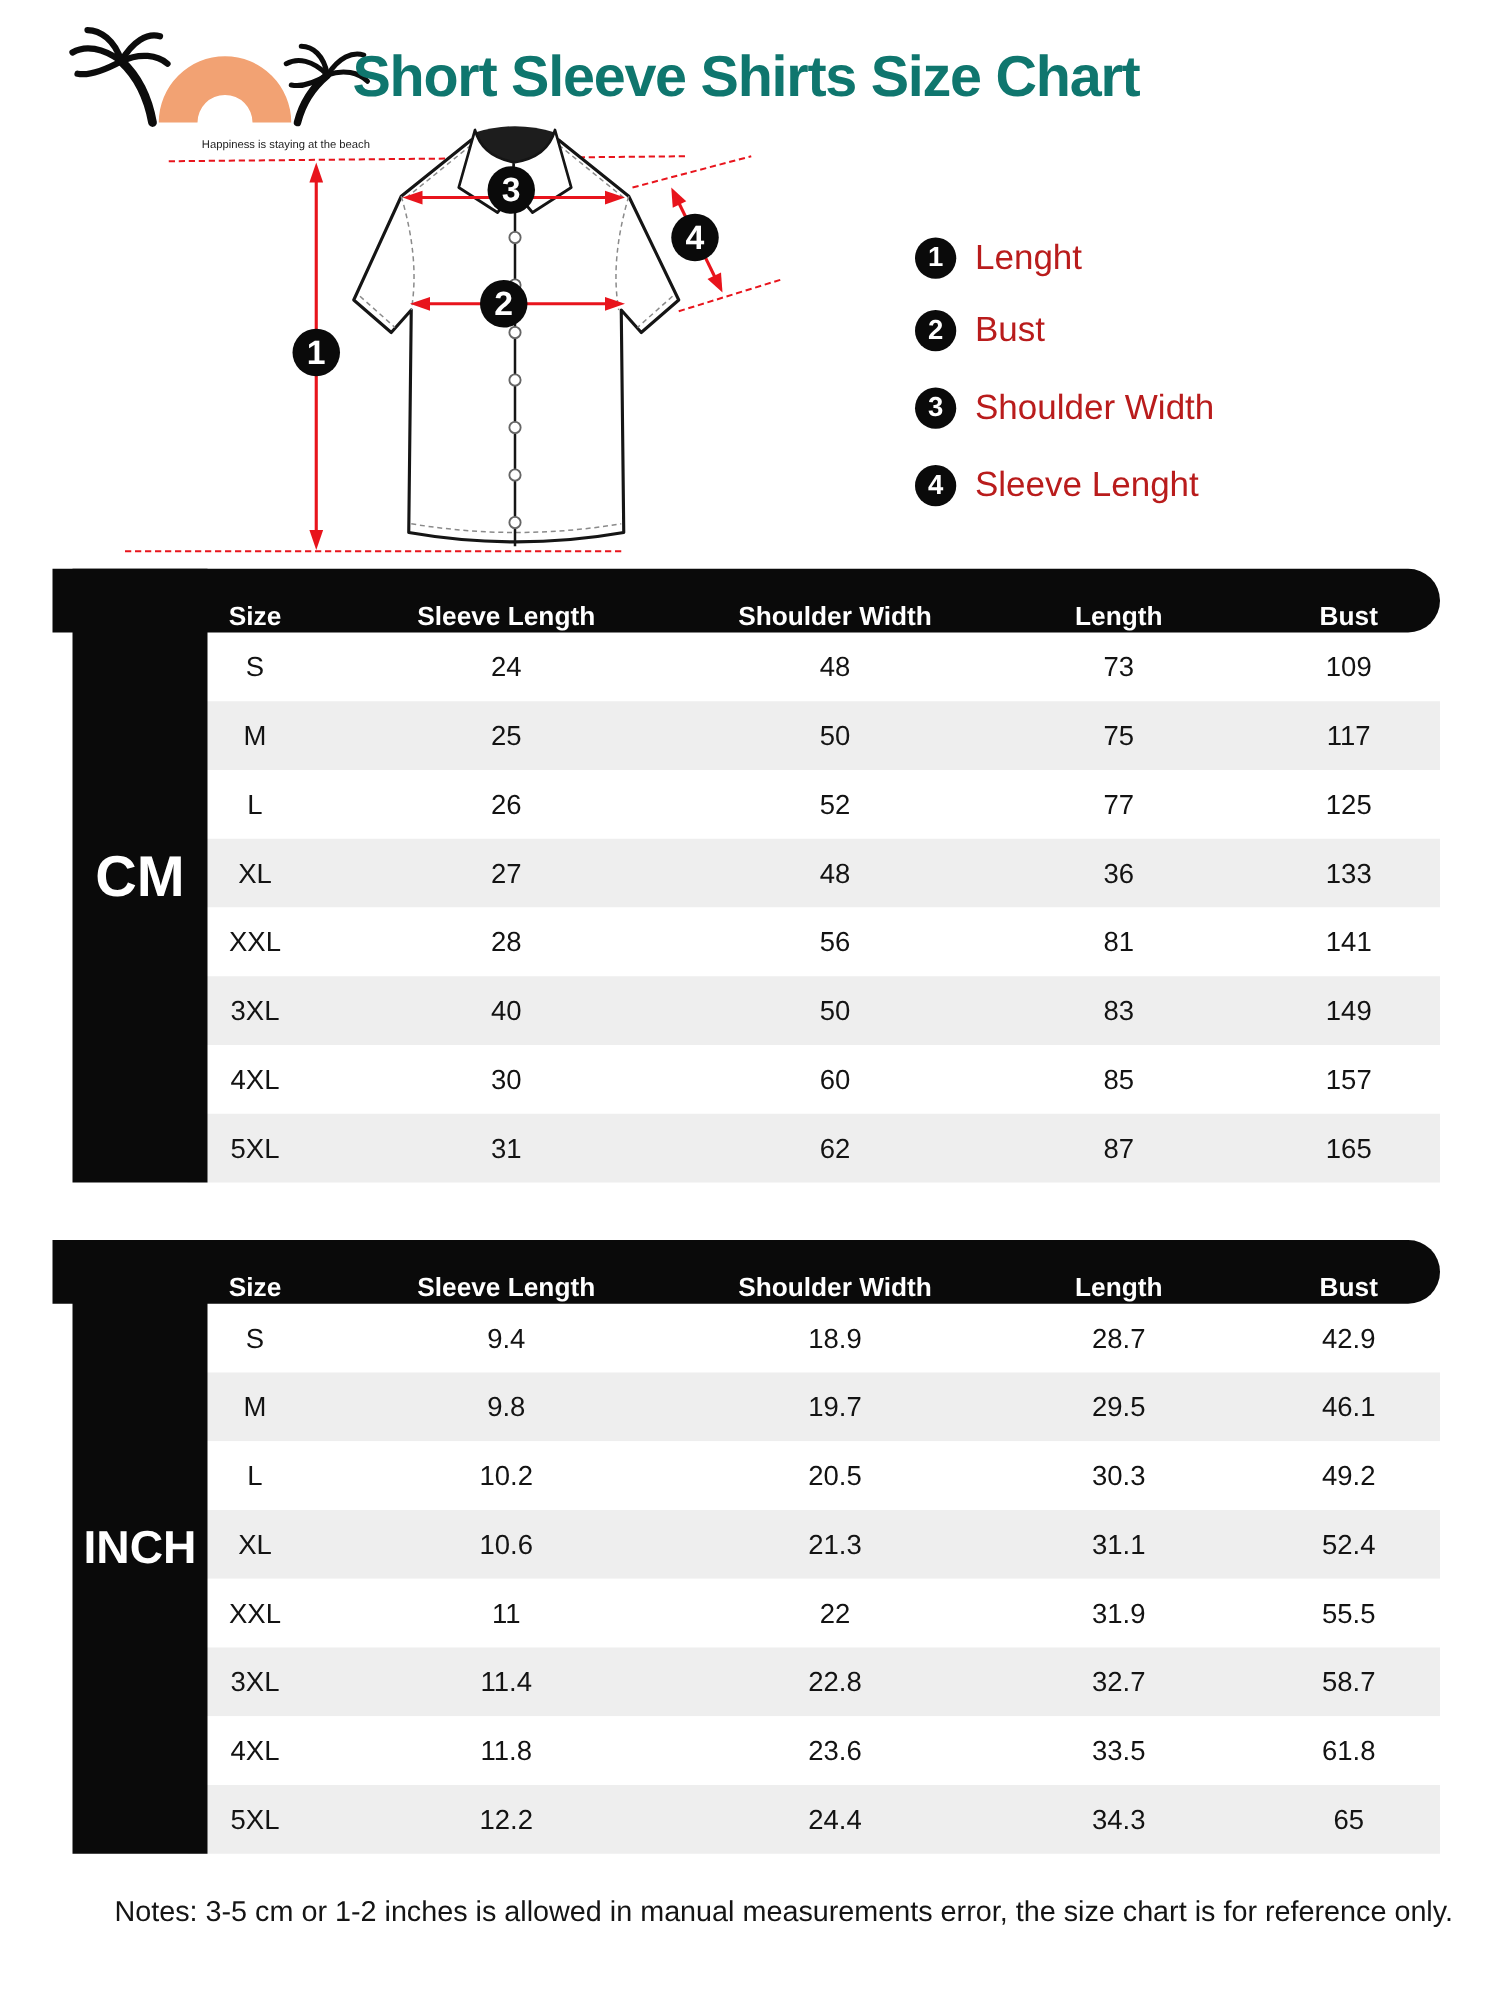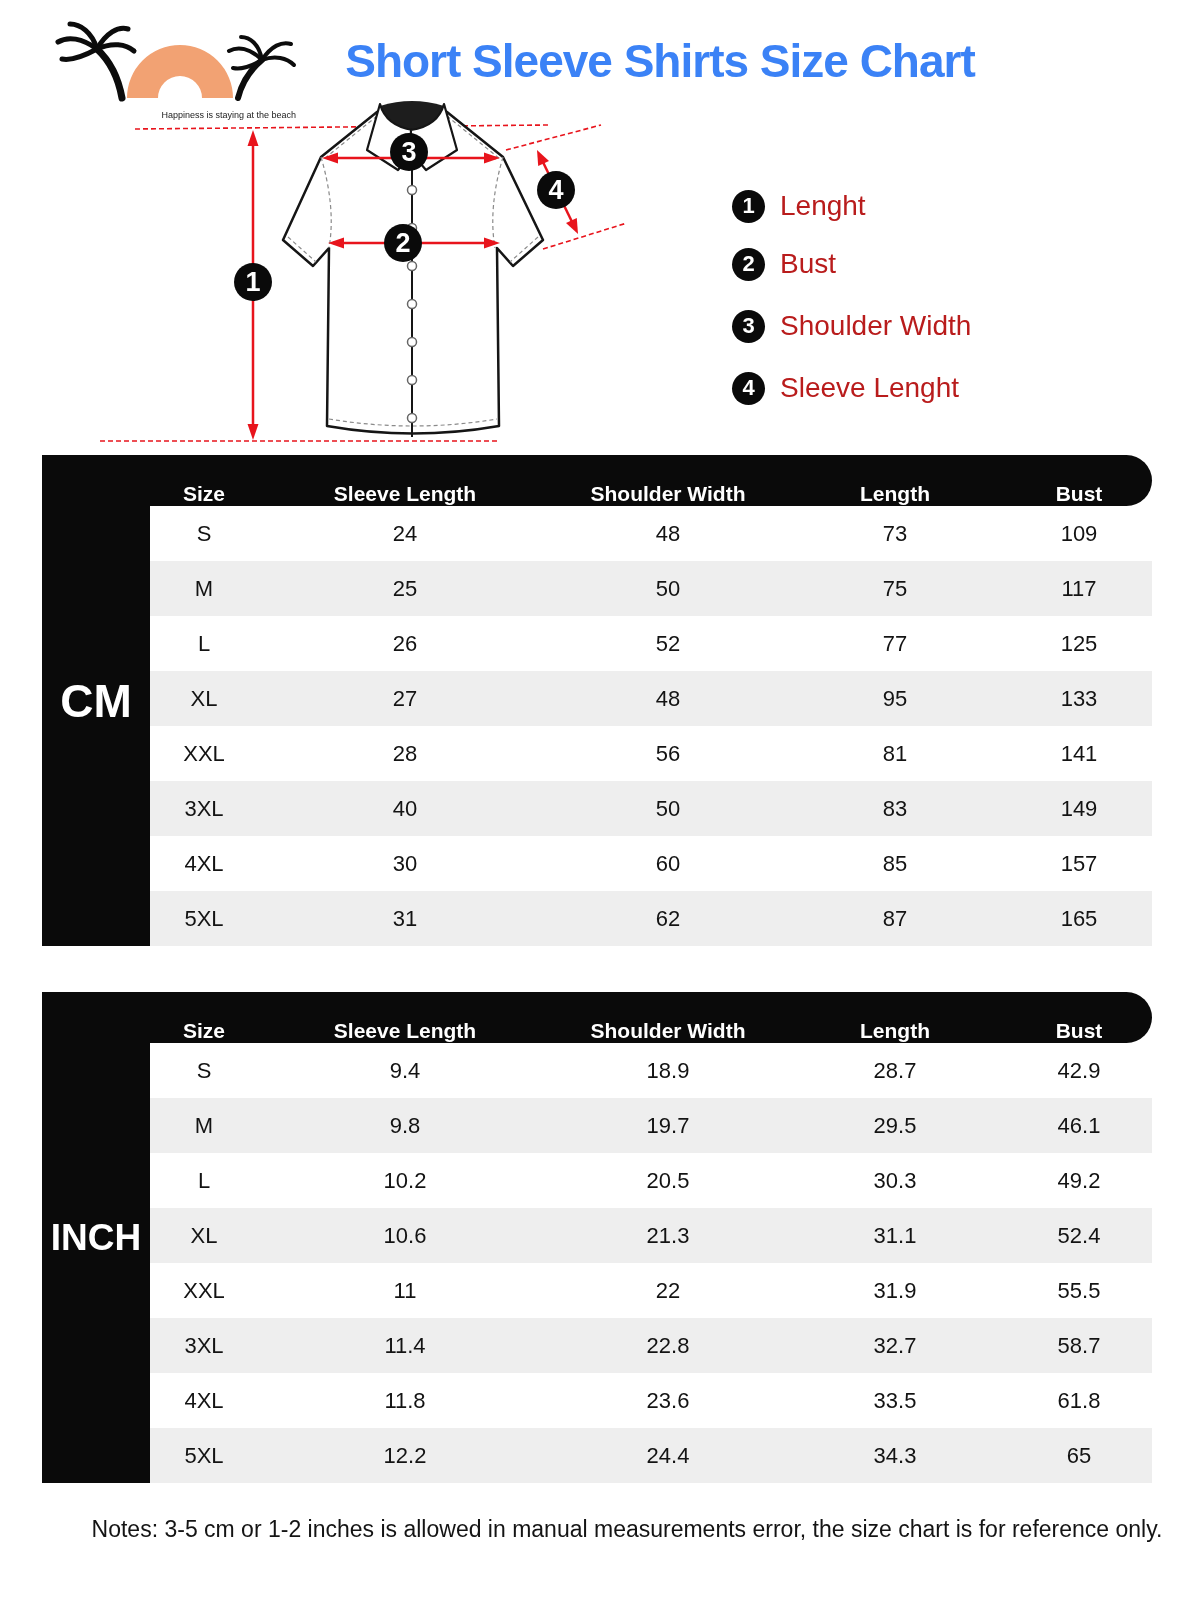--- a/index.html
+++ b/index.html
@@ -8,42 +8,42 @@
 
   
   .brand{left:30px;top:6px;width:310px;height:120px;}
   .brand-script{position:absolute;left:6px;top:56px;width:300px;text-align:center;
     font-family:"DejaVu Serif",serif;font-style:italic;font-weight:bold;font-size:44px;
     letter-spacing:-2px;color:#0c0c0c;white-space:nowrap;}
   .brand-tagline{position:absolute;left:0;top:104px;width:300px;text-align:right;
     font-size:9px;color:#222;padding-right:34px;box-sizing:border-box;}
 
   
-  .page-title{left:300px;top:34px;width:720px;text-align:center;font-size:46px;font-weight:bold;
-    color:#3b82f6;letter-spacing:-1px;white-space:nowrap;}
+  .page-title{left:282px;top:34px;width:720px;text-align:left;font-size:46px;font-weight:bold;
+    color:#0f766e;letter-spacing:-1px;white-space:nowrap;}
 
   
   .legend-item{left:732px;height:40px;display:flex;align-items:center;gap:15px;}
   .legend-num{width:33px;height:33px;border-radius:50%;background:var(--ink);color:#fff;
     font-weight:bold;font-size:22px;display:flex;align-items:center;justify-content:center;flex:0 0 33px;}
   .legend-label{font-size:28px;color:#b91c1c;white-space:nowrap;}
 
   
   .rdash{stroke:var(--accent-red);stroke-width:1.6;stroke-dasharray:5 3;fill:none;}
   .rline{stroke:var(--accent-red);stroke-width:2.5;fill:none;}
   .rhead{fill:var(--accent-red);stroke:none;}
   .gdash{stroke:#8a8a8a;stroke-width:1.2;stroke-dasharray:4 3;fill:none;}
   .shirt{fill:#fff;stroke:#151515;stroke-width:2.5;stroke-linejoin:round;}
   .collar{fill:#fff;stroke:#151515;stroke-width:2.2;stroke-linejoin:round;}
   .mark{fill:var(--ink);}
   .marktext{fill:#fff;font-weight:bold;font-size:27px;text-anchor:middle;font-family:"Liberation Sans",sans-serif;}
 
   
   .size-table{left:42px;width:1110px;}
-  .t-sidebar{position:absolute;left:0;top:0;bottom:0;width:108px;background:var(--ink);
+  .t-sidebar{position:absolute;left:16px;top:0;bottom:0;width:108px;background:var(--ink);
     display:flex;align-items:center;justify-content:center;}
   .unit{color:#fff;font-weight:bold;letter-spacing:0;}
   .size-table.t0 .unit{font-size:46px;}
   .size-table.t1 .unit{font-size:37px;}
   .t-header{height:51px;background:var(--ink);border-radius:0 26px 26px 0;display:flex;
     align-items:flex-end;padding-left:108px;box-sizing:border-box;position:relative;}
   .t-col{color:#fff;font-weight:bold;font-size:21px;text-align:center;}
   .t-body{margin-left:108px;}
   .t-row{display:flex;height:55px;align-items:center;background:#fff;}
   .t-row.alt{background:var(--row-alt);}
@@ -207,21 +207,21 @@
         <div class="t-cell">L</div>
         <div class="t-cell">26</div>
         <div class="t-cell">52</div>
         <div class="t-cell">77</div>
         <div class="t-cell">125</div>
       </div>
       <div class="t-row alt">
         <div class="t-cell">XL</div>
         <div class="t-cell">27</div>
         <div class="t-cell">48</div>
-        <div class="t-cell">95</div>
+        <div class="t-cell">36</div>
         <div class="t-cell">133</div>
       </div>
       <div class="t-row">
         <div class="t-cell">XXL</div>
         <div class="t-cell">28</div>
         <div class="t-cell">56</div>
         <div class="t-cell">81</div>
         <div class="t-cell">141</div>
       </div>
       <div class="t-row alt">

